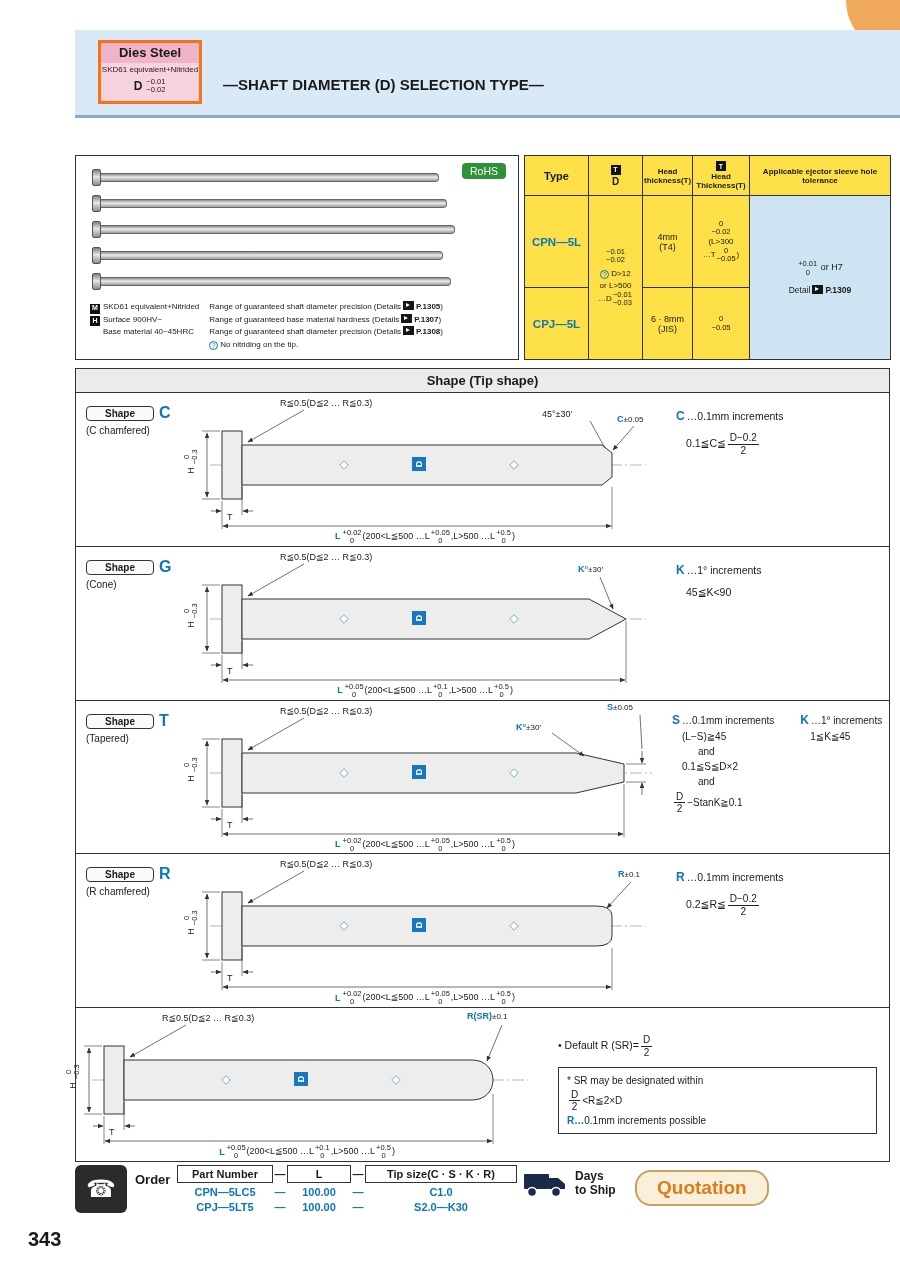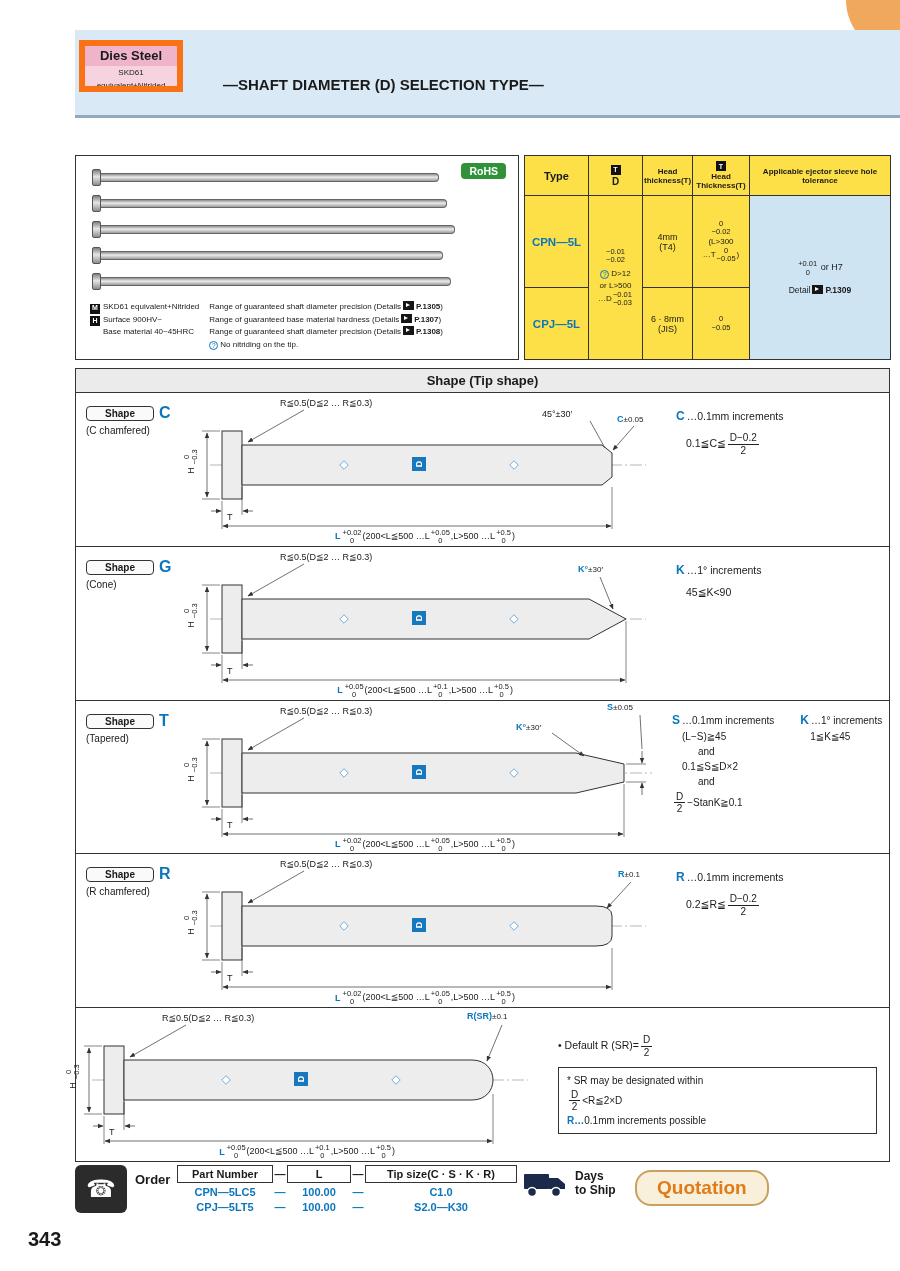--- a/index.html
+++ b/index.html
@@ -4,36 +4,36 @@
 <style>
   *{box-sizing:border-box;margin:0;padding:0}
   html,body{width:900px;height:1271px}
   body{font-family:"Liberation Sans",sans-serif;background:#fff;color:#1a1a1a;position:relative;overflow:hidden}
 
   
   .corner{position:absolute;top:0;right:0;width:54px;height:54px;background:#f0a95c;border-bottom-left-radius:100%}
 
   
   .band{position:absolute;left:75px;top:30px;width:825px;height:88px;background:#d9eaf6;border-bottom:3px solid #90a8c0}
-  .mat-box{position:absolute;left:4px;top:10px;width:104px;height:52px;background:#f7d3e0;border:6px solid #f97316;text-align:center;overflow:hidden}
+  .mat-box{position:absolute;left:23px;top:10px;width:104px;height:64px;background:#f7d3e0;border:3px solid #f97316;text-align:center;overflow:hidden}
   .mat-name{background:#efb3ca;font-weight:bold;font-size:13px;line-height:20px}
   .mat-treat{font-size:8px;line-height:13px}
   .mat-dim{display:inline-flex;align-items:center;gap:3px;font-size:12px;font-weight:bold;margin-top:2px}
   .title{position:absolute;left:134px;top:6px;font-size:26px;font-weight:bold;white-space:nowrap;letter-spacing:.2px}
   .subtitle{position:absolute;left:148px;top:46px;font-size:15px;font-weight:bold;white-space:nowrap}
 
   
   .stack{display:inline-flex;flex-direction:column;text-align:center;vertical-align:middle;line-height:1.08}
   .stack.tol{font-size:7.5px;font-weight:normal;margin:0 1px}
   .frac{font-size:10px;line-height:1.15;vertical-align:middle;margin:0 2px}
   .frac .st-top{border-bottom:1px solid #222;padding:0 2px}
 
   
   .product-box{position:absolute;left:75px;top:155px;width:444px;height:205px;border:1px solid #333;background:#fff}
-  .rohs{position:absolute;top:7px;right:12px;background:#2f9238;color:#fff;font-size:10.5px;font-weight:bold;padding:2px 8px;border-radius:4px}
+  .rohs{position:absolute;top:7px;right:12px;background:#2f9238;color:#fff;font-size:10.5px;font-weight:normal;padding:2px 8px;border-radius:4px}
   .pins{position:absolute;left:16px;top:12px}
   .pin{display:flex;align-items:center;height:18px;margin-bottom:8px}
   .pin-head{width:9px;height:17px;border:1px solid #555;border-radius:2px;background:linear-gradient(180deg,#808080,#e6e6e6 45%,#8d8d8d)}
   .pin-shaft{height:9px;border:1px solid #666;border-left:none;border-radius:0 4px 4px 0;background:linear-gradient(180deg,#8d8d8d,#ececec 45%,#9b9b9b)}
   .prod-notes{position:absolute;left:14px;bottom:8px;display:flex;gap:10px;font-size:8px;line-height:1.55}
   .pnline{white-space:nowrap}
   .pnline.indent{padding-left:13px}
   .sq-badge{display:inline-flex;width:10px;height:10px;background:#111;color:#fff;font-size:7px;font-weight:bold;align-items:center;justify-content:center;margin-right:3px;vertical-align:-1px}
   .book-icon{display:inline-block;width:11px;height:9px;background:#161616;margin:0 2px;vertical-align:-1px;position:relative}
   .book-icon::after{content:"";position:absolute;left:3px;top:2px;border-left:4px solid #fff;border-top:2.5px solid transparent;border-bottom:2.5px solid transparent}

